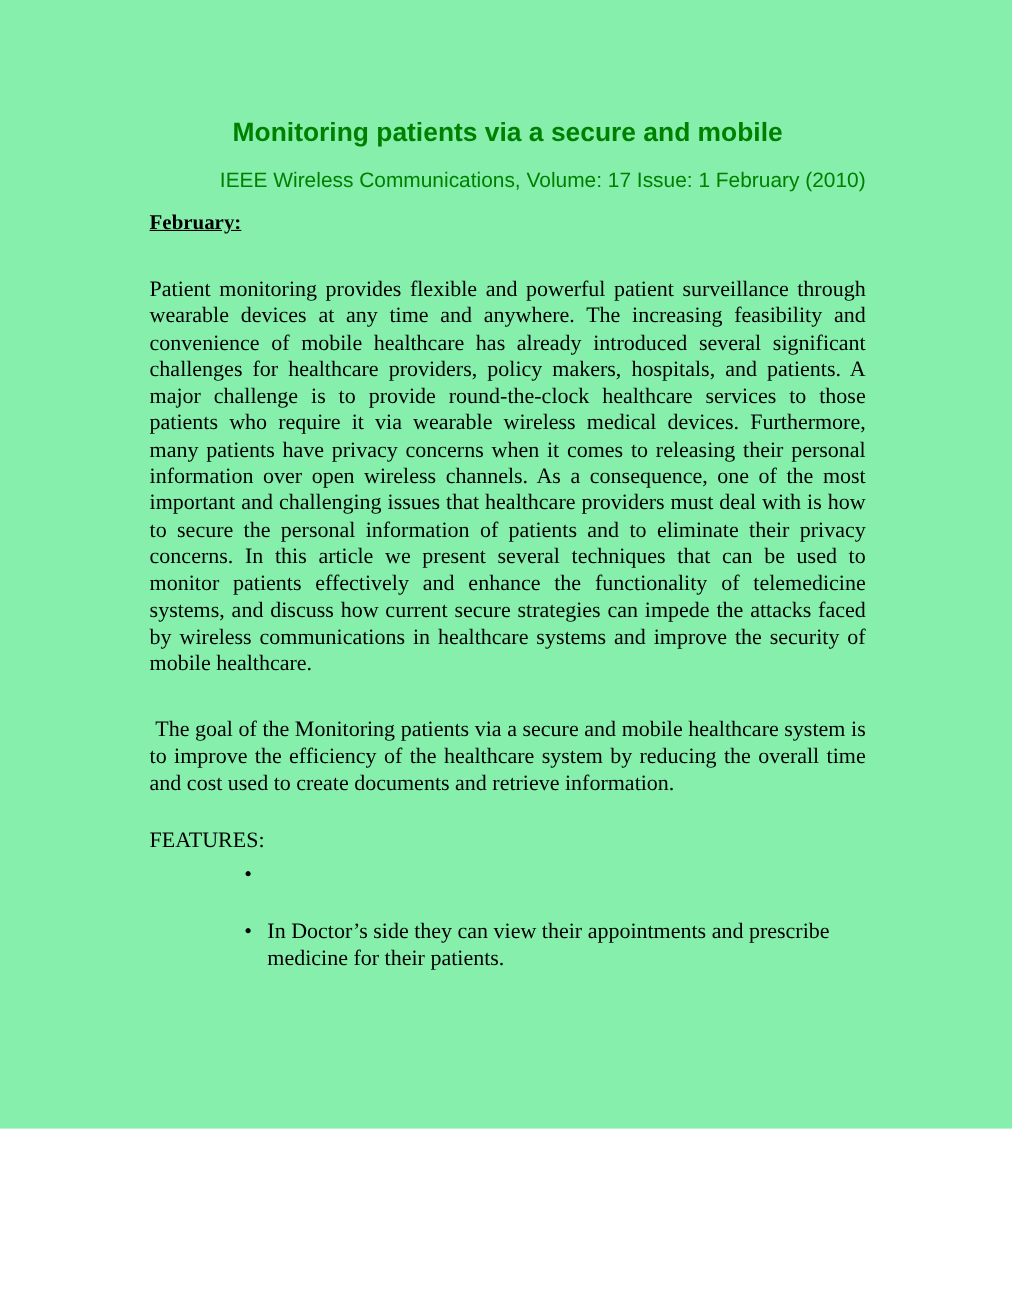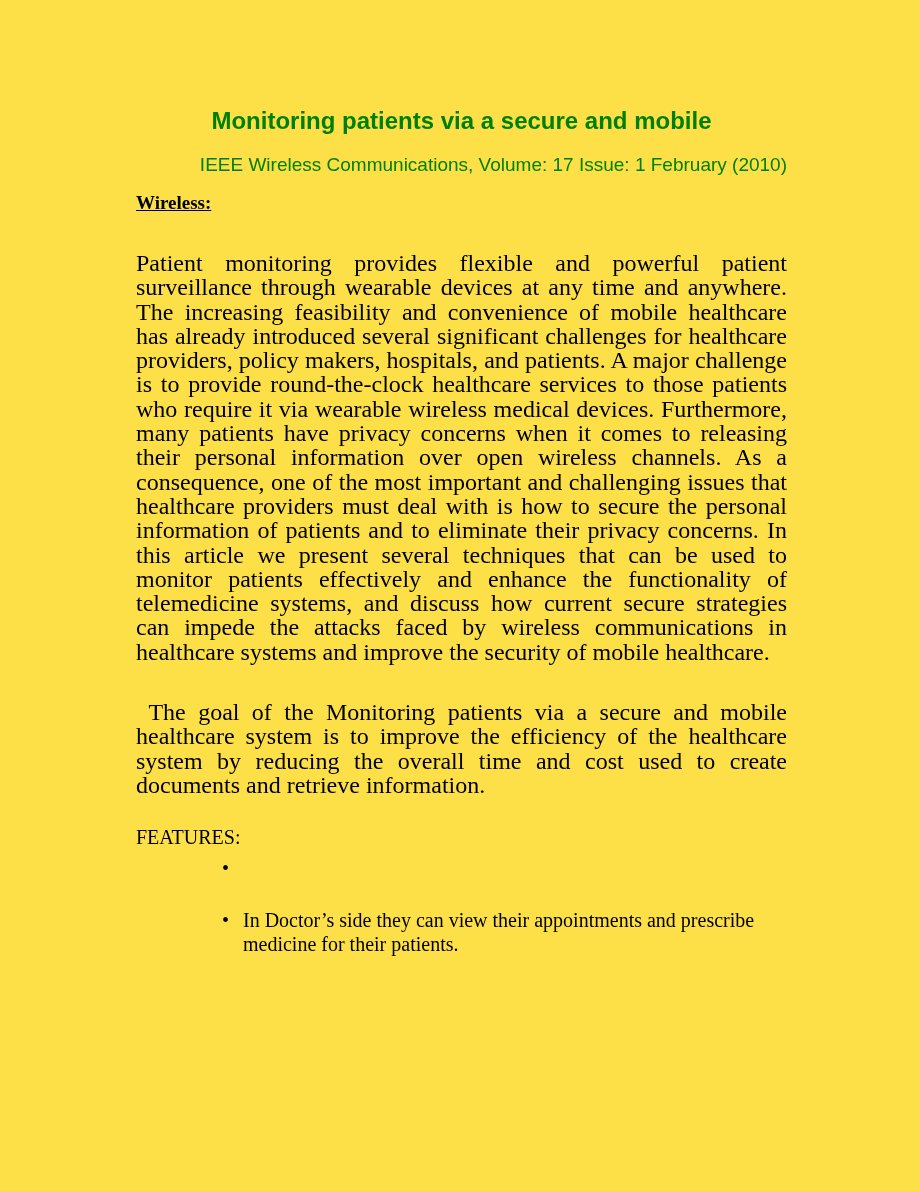--- a/index.html
+++ b/index.html
@@ -10,23 +10,23 @@
   body {
     width: 920px;
     height: 1191px;
     overflow: hidden;
     font-family: "Liberation Serif", serif;
     color: #000000;
   }
   .page {
     box-sizing: border-box;
     width: 920px;
-    height: 1191px;
+    height: 1026px;
     padding: 97px 133px 0 136px;
-    background: #fde047;
+    background: #86efac;
   }
   .doc-title {
     margin: 0;
     text-align: center;
     color: #008000;
     font-family: "Liberation Sans", sans-serif;
     font-weight: bold;
     font-size: 24px;
     line-height: 47px;
   }
@@ -43,21 +43,21 @@
   .synopsis-heading {
     margin: 14px 0 0 0;
     font-family: "Liberation Serif", serif;
     font-size: 19px;
     font-weight: bold;
     text-decoration: underline;
     line-height: 24px;
   }
   .body-par {
     margin: 36px 0 0 0;
-    font-size: 24px;
+    font-size: 20px;
     line-height: 24.3px;
     text-align: justify;
   }
   .goal-par {
   }
   .features-heading {
     margin: 28px 0 0 0;
     font-size: 20px;
     font-weight: normal;
     line-height: 24px;
@@ -91,21 +91,21 @@
 <body>
 
 <div class="page">
 
   <h1 class="doc-title">
     <span class="title-line">Monitoring patients via a secure and mobile</span>
   </h1>
 
   <p class="subtitle">IEEE Wireless Communications, Volume: 17 Issue: 1 February (2010)</p>
 
-  <h2 class="synopsis-heading">Wireless:</h2>
+  <h2 class="synopsis-heading">February:</h2>
 
   <p class="body-par">Patient monitoring provides flexible and powerful patient surveillance through wearable devices at any time and anywhere. The increasing feasibility and convenience of mobile healthcare has already introduced several significant challenges for healthcare providers, policy makers, hospitals, and patients. A major challenge is to provide round-the-clock healthcare services to those patients who require it via wearable wireless medical devices. Furthermore, many patients have privacy concerns when it comes to releasing their personal information over open wireless channels. As a consequence, one of the most important and challenging issues that healthcare providers must deal with is how to secure the personal information of patients and to eliminate their privacy concerns. In this article we present several techniques that can be used to monitor patients effectively and enhance the functionality of telemedicine systems, and discuss how current secure strategies can impede the attacks faced by wireless communications in healthcare systems and improve the security of mobile healthcare.</p>
 
   <p class="body-par goal-par">&nbsp;The goal of the Monitoring patients via a secure and mobile healthcare system is to improve the efficiency of the healthcare system by reducing the overall time and cost used to create documents and retrieve information.</p>
 
   <h3 class="features-heading">FEATURES:</h3>
 
   <ul class="features-list">
 
     <li class="feature-item">

